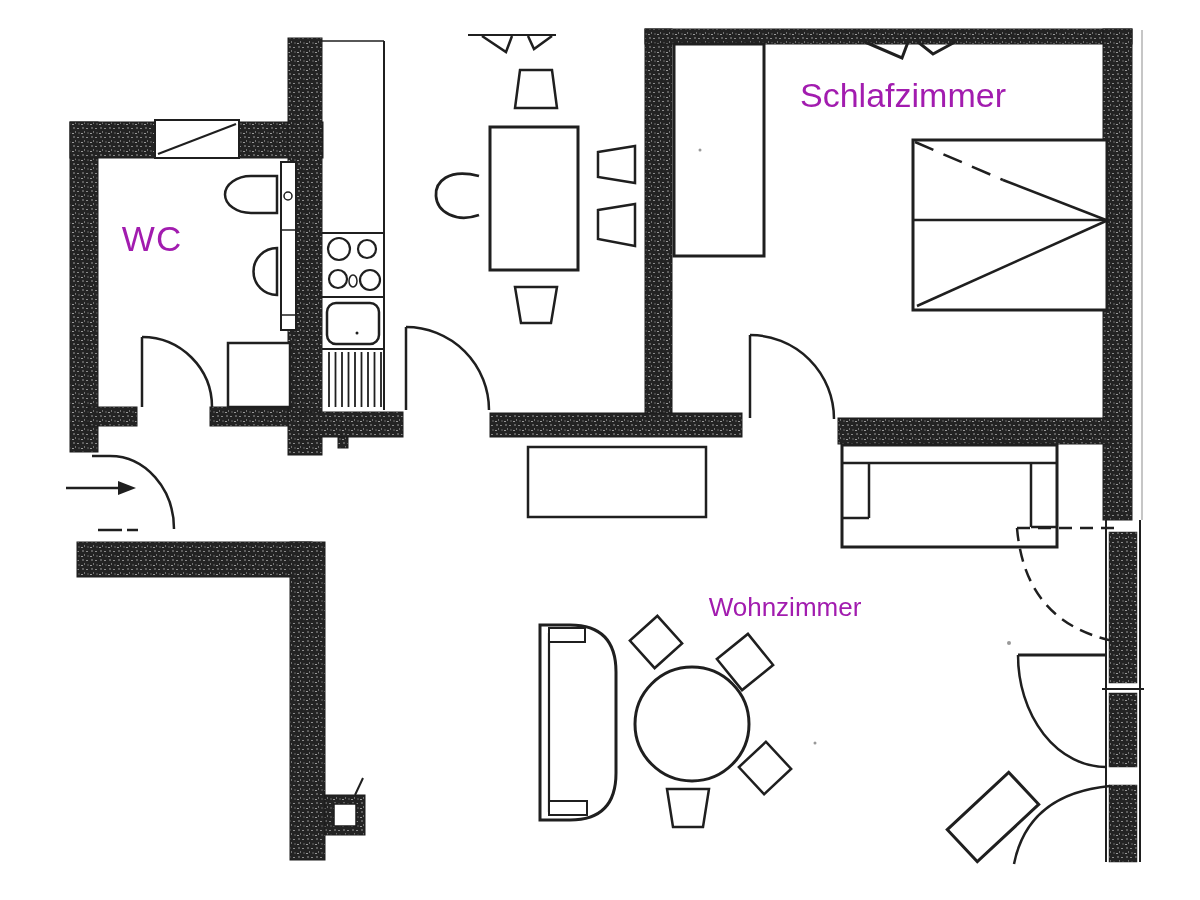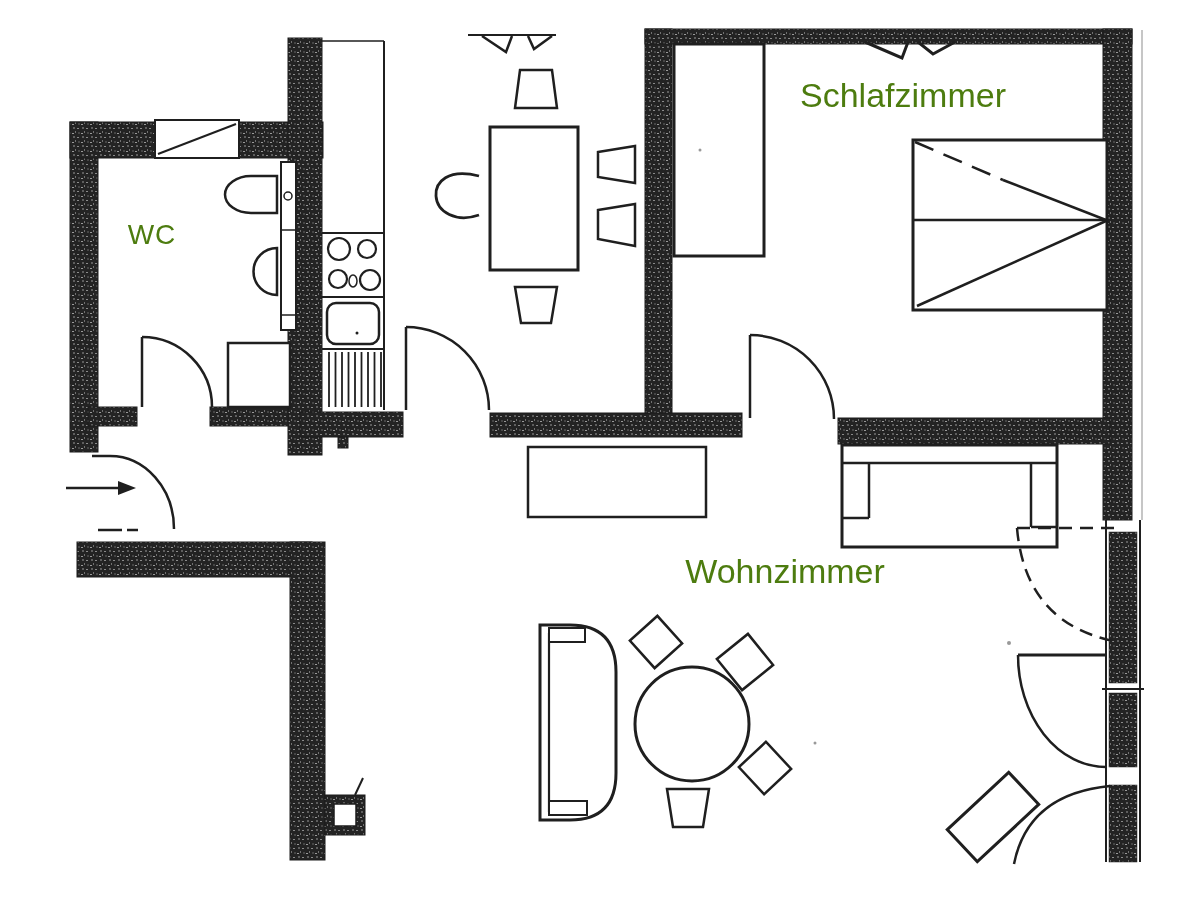--- a/index.html
+++ b/index.html
@@ -1,24 +1,24 @@
 <!DOCTYPE html>
 <html><head>
 <meta charset="utf-8">
 <style>
   html,body{margin:0;padding:0;background:#fff;}
   #stage{position:relative;width:1200px;height:900px;background:#fff;overflow:hidden;
          font-family:"Liberation Sans", sans-serif;}
   #plan-svg{position:absolute;left:0;top:0;filter:blur(0.25px);}
-  .room-label{position:absolute;transform:translateX(-50%);color:#4d7c0f;white-space:nowrap;
+  .room-label{position:absolute;transform:translateX(-50%);color:#a21caf;white-space:nowrap;
               font-family:"Liberation Sans", sans-serif;}
-  #lbl-wc{left:152px;top:219px;font-size:28px;letter-spacing:1px;}
+  #lbl-wc{left:152px;top:219px;font-size:35px;letter-spacing:1px;}
   #lbl-kitchen{left:550px;top:322px;font-size:32px;}
   #lbl-bedroom{left:903px;top:76px;font-size:34px;}
-  #lbl-living{left:785px;top:552px;font-size:34px;}
+  #lbl-living{left:785px;top:592px;font-size:26px;}
 </style>
 </head>
 <body>
 
 <div id="stage">
 
 <svg id="plan-svg" width="1200" height="900" viewBox="0 0 1200 900">
   <defs>
     <pattern id="wtex" width="9" height="9" patternUnits="userSpaceOnUse">
       <rect width="9" height="9" fill="#232323"></rect>

